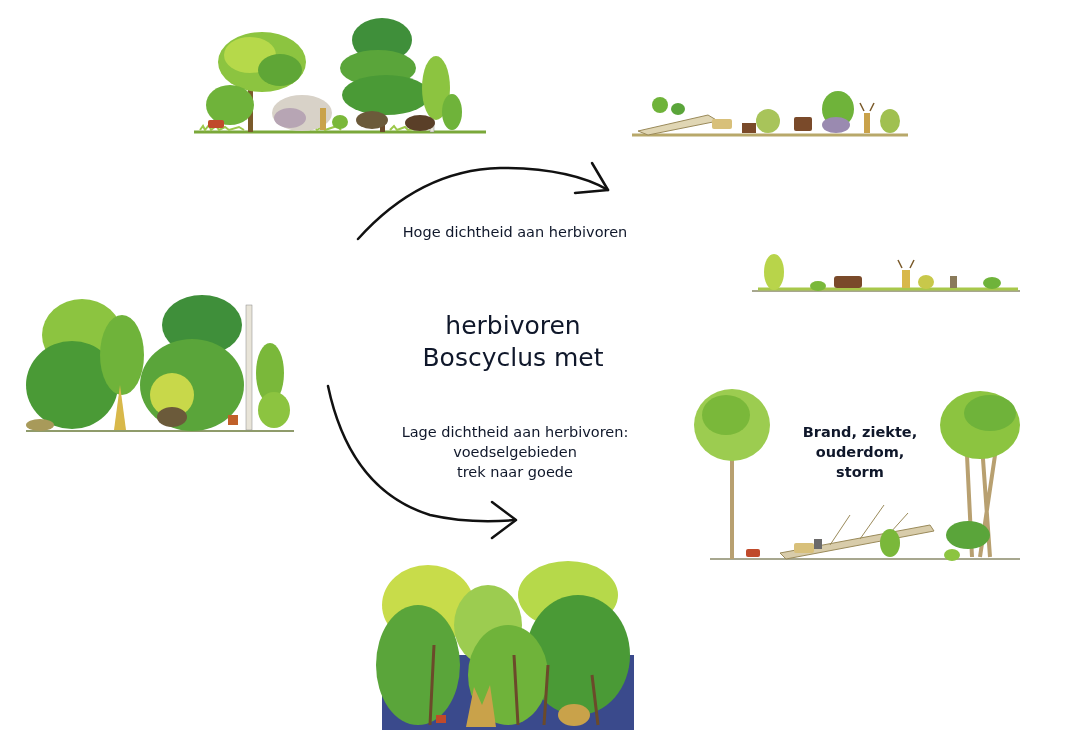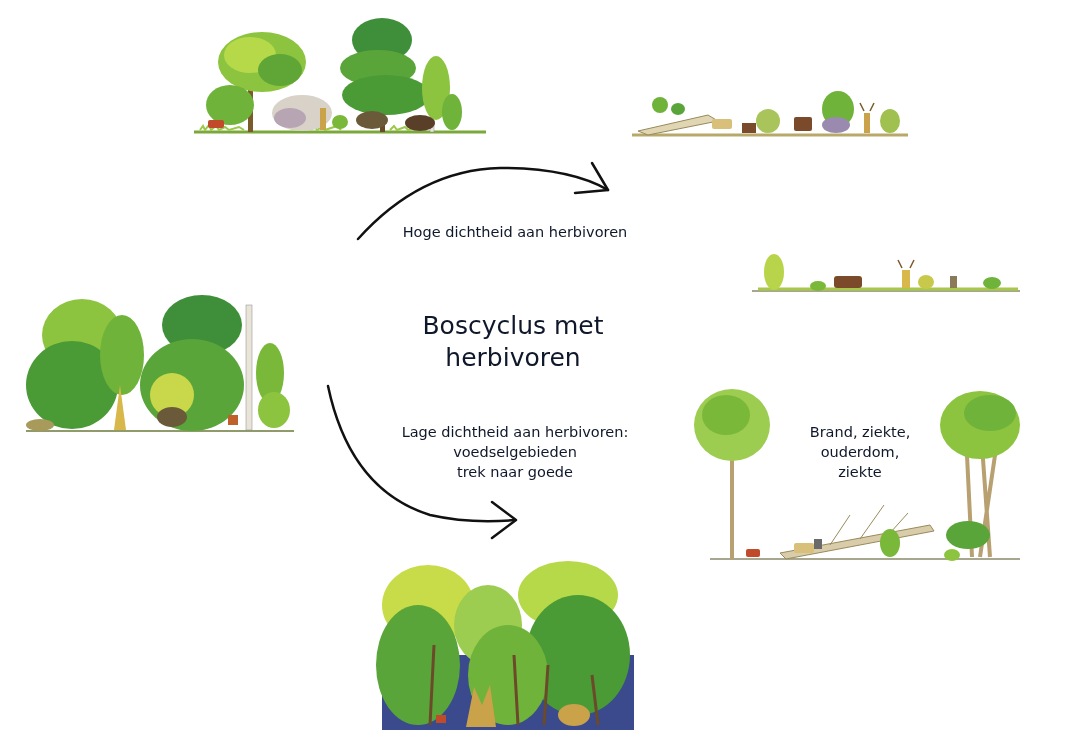--- a/index.html
+++ b/index.html
@@ -150,29 +150,29 @@
   <path d="M18 89 Q 80 20 160 18 Q 230 18 268 40" fill="none" stroke="#111" stroke-width="2.5" stroke-linecap="round"></path>
   <path d="M252 13 L268 40 L235 43" fill="none" stroke="#111" stroke-width="2.5" stroke-linecap="round" stroke-linejoin="round"></path>
 </svg>
 
 <svg class="scene" style="left:320px; top:380px;" width="220" height="170" viewBox="0 0 220 170">
   <path d="M8 6 Q 30 110 110 135 Q 150 144 195 140" fill="none" stroke="#111" stroke-width="2.5" stroke-linecap="round"></path>
   <path d="M172 122 L196 140 L172 158" fill="none" stroke="#111" stroke-width="2.5" stroke-linecap="round" stroke-linejoin="round"></path>
 </svg>
 
 <div class="label title" style="left:398px; top:310px; width:230px;">
+  <div>herbivoren</div>
   <div>Boscyclus met</div>
-  <div>herbivoren</div>
 </div>
 
 <div class="label caption" style="left:385px; top:222px; width:260px;">Hoge dichtheid aan herbivoren</div>
 
 <div class="label caption" style="left:375px; top:422px; width:280px;">
   <div>Lage dichtheid aan herbivoren:</div>
   <div>voedselgebieden</div>
   <div>trek naar goede</div>
 </div>
 
-<div class="label caption" style="left:785px; top:422px; width:150px;">
+<div class="label caption" style="left:785px; top:422px; width:150px;font-weight:bold;">
   <div>Brand, ziekte,</div>
   <div>ouderdom,</div>
-  <div>ziekte</div>
+  <div>storm</div>
 </div>
 
 </body></html>

